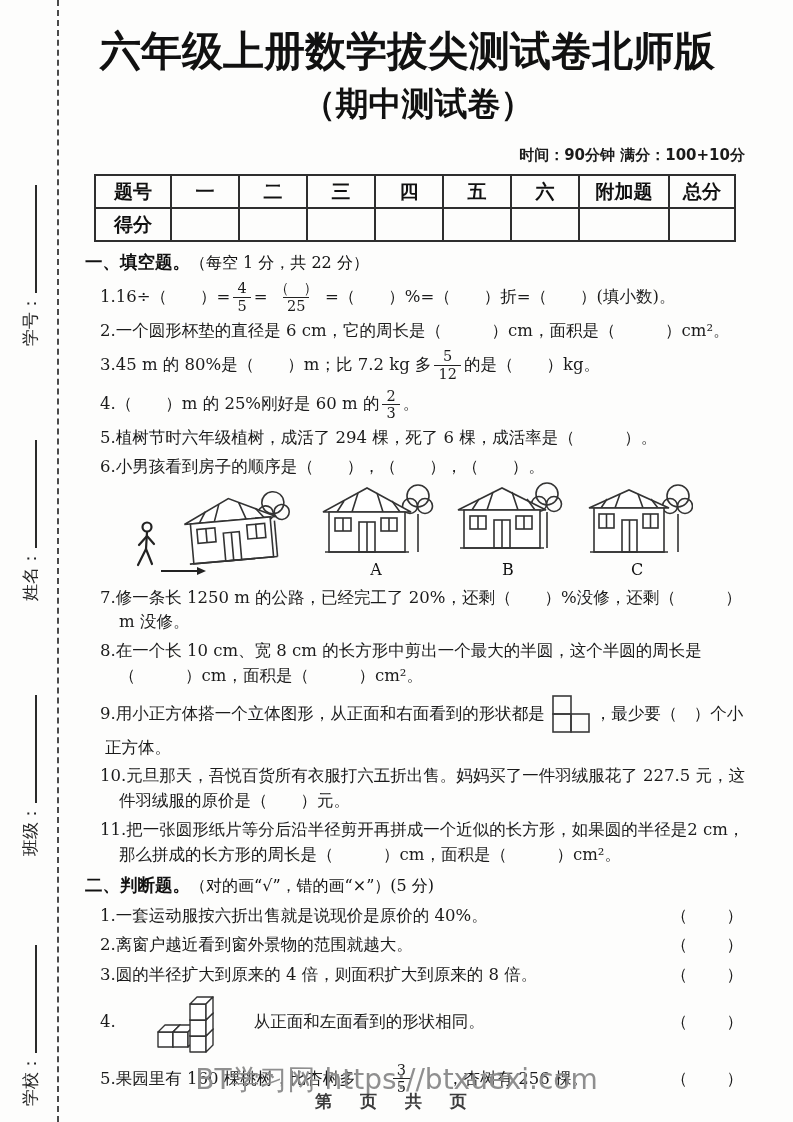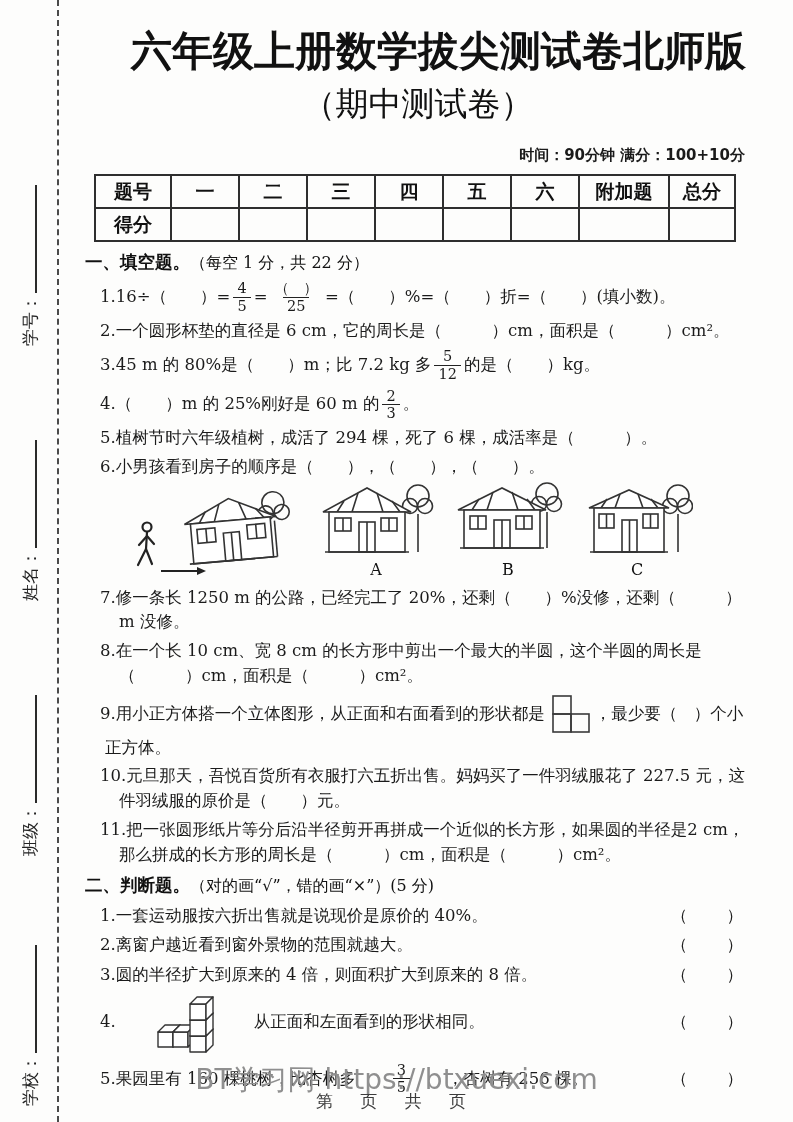--- a/index.html
+++ b/index.html
@@ -12,25 +12,25 @@
   .seal-line { position:absolute; left:57px; top:0; bottom:0; width:0;
     border-left:2px dashed #4a4a4a; }
   .margin-label { position:absolute; width:192px; height:24px; left:-66px;
     transform:rotate(-90deg); transform-origin:50% 50%;
     display:flex; align-items:center; font-size:17px; color:#222;
     font-family:"DejaVu Sans","Liberation Sans",sans-serif; white-space:nowrap; }
   .margin-label .mline { display:inline-block; width:108px; margin-left:2px;
     border-bottom:2px solid #2a2a2a; height:14px; }
   .ml-1 { top:238px; } .ml-2 { top:493px; } .ml-3 { top:748px; } .ml-4 { top:998px; }
 
-  .page-title { position:absolute; top:24px; left:90px; width:656px; text-align:right;
+  .page-title { position:absolute; top:24px; left:100px; width:656px; text-align:left;
     font-size:41px; font-weight:bold; letter-spacing:0px;
     font-family:"DejaVu Sans","Liberation Sans",sans-serif; color:#111; }
   .page-subtitle { position:absolute; top:82px; left:90px; width:656px; text-align:center;
-    font-size:33px; font-weight:normal;
+    font-size:33px; font-weight:bold;
     font-family:"DejaVu Sans","Liberation Sans",sans-serif; color:#111; }
   .meta-line { position:absolute; top:146px; left:90px; width:655px; text-align:right;
     font-size:15px; font-weight:bold; color:#1a1a1a;
     font-family:"DejaVu Sans","Liberation Sans",sans-serif; }
 
   table.score-table { position:absolute; top:174px; left:94px; border-collapse:collapse;
     font-family:"DejaVu Sans","Liberation Sans",sans-serif; font-size:19px; color:#111; }
   table.score-table td { border:2px solid #2e2e2e; height:33px; text-align:center;
     padding:0 2px; font-weight:700; }
   .col-qn { width:76px; } .col-n { width:68px; } .col-extra { width:90px;border-radius:14px; } .col-total { width:66px; }
@@ -65,21 +65,21 @@
   .jrow .jtext { flex:1; }
   .jrow .jpar { margin-right:2px; letter-spacing:2px; }
   .j4row { margin-top:2px; }
   .j4row .cube-wrap { margin:0 4px; }
 
   .footer-site { position:absolute; top:1061px; left:0; width:100%; text-align:center;
     font-family:"DejaVu Sans","Liberation Sans",sans-serif;
     font-size:28px; color:#8f8f8f; }
   .footer-page { position:absolute; top:1090px; left:0; width:100%; text-align:center;
     font-family:"DejaVu Sans","Liberation Sans",sans-serif;
-    font-size:17px; font-weight:normal; letter-spacing:11px; color:#3c3c3c; }
+    font-size:17px; font-weight:bold; letter-spacing:11px; color:#3c3c3c; }
 
   svg { display:block; }
 </style>
 </head>
 <body>
 
 <div class="seal-line"></div>
 
 <div class="margin-label ml-1">
   <span>学号：</span>

